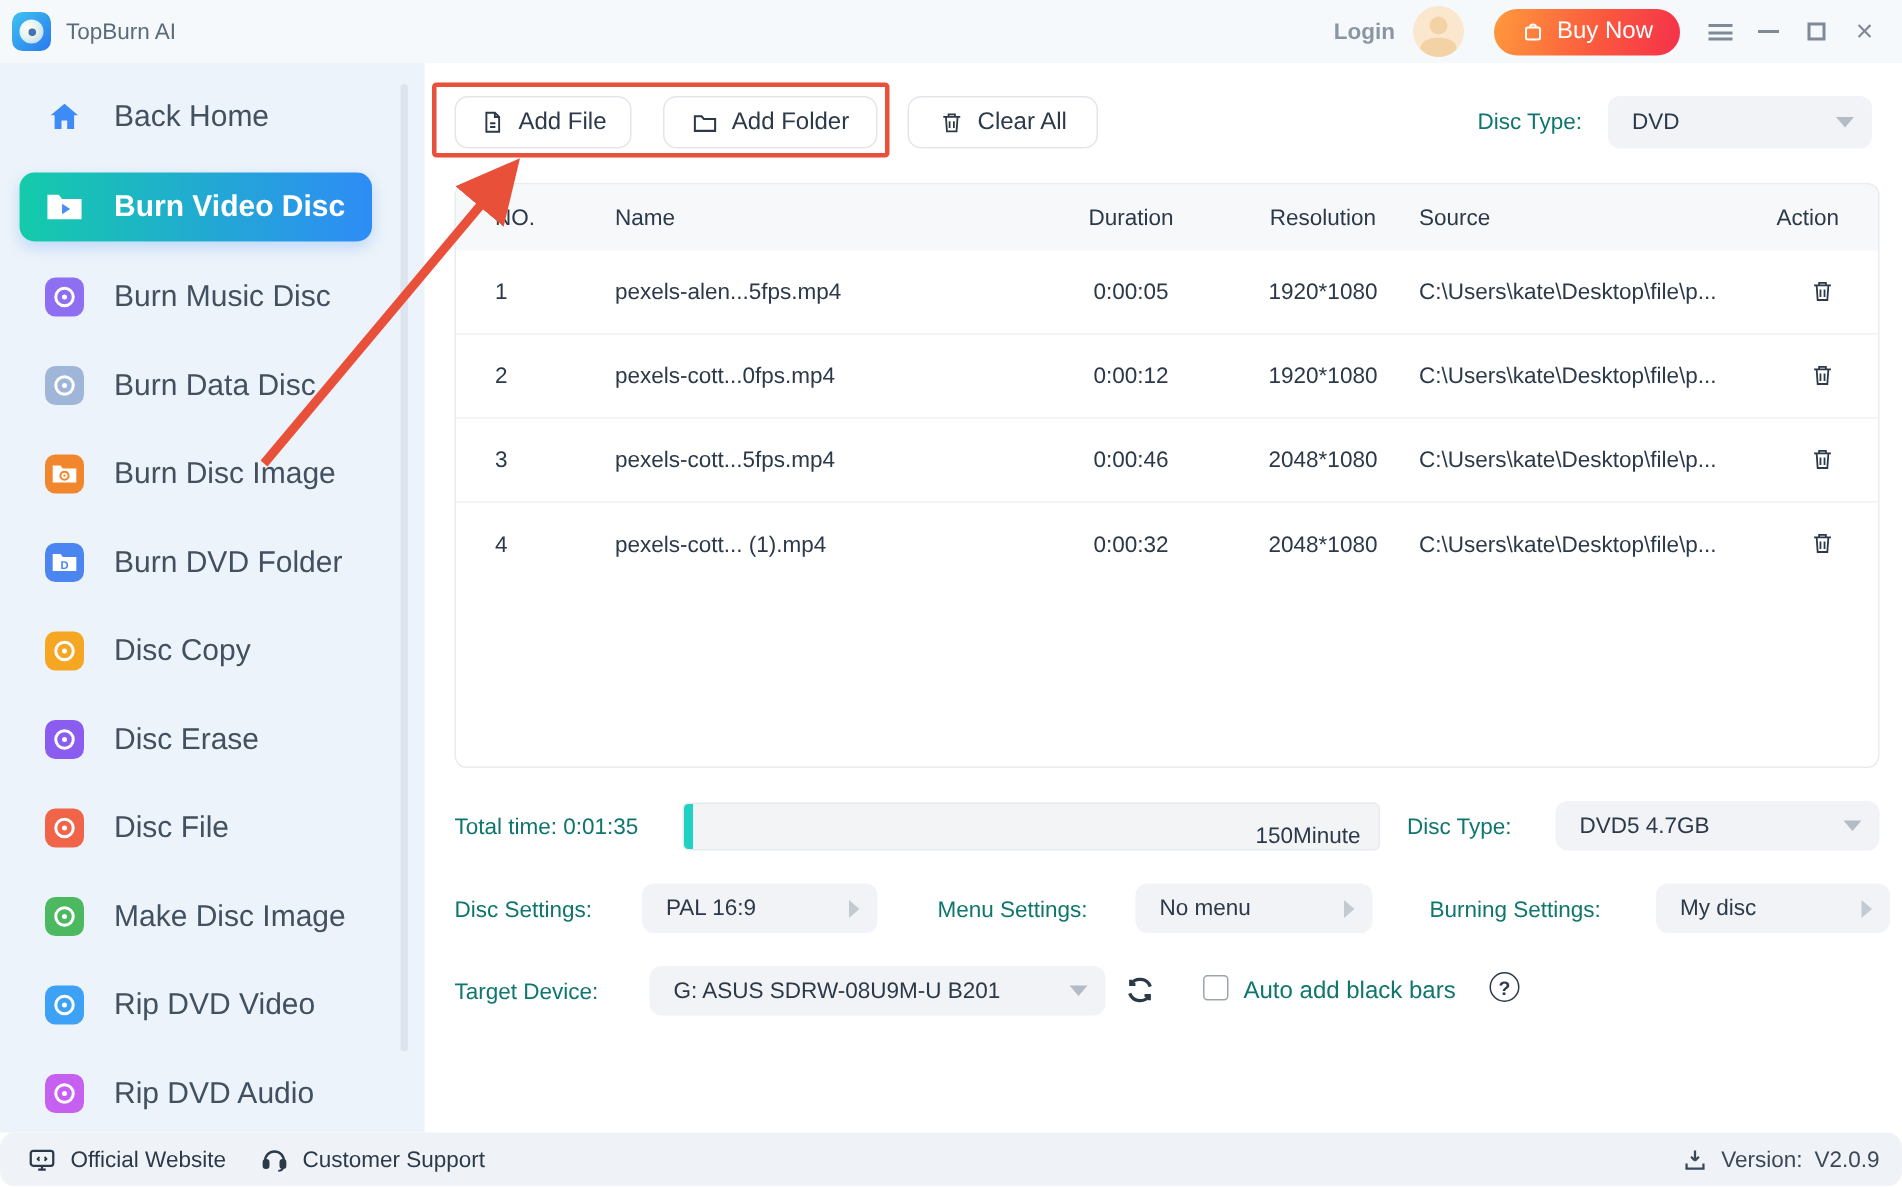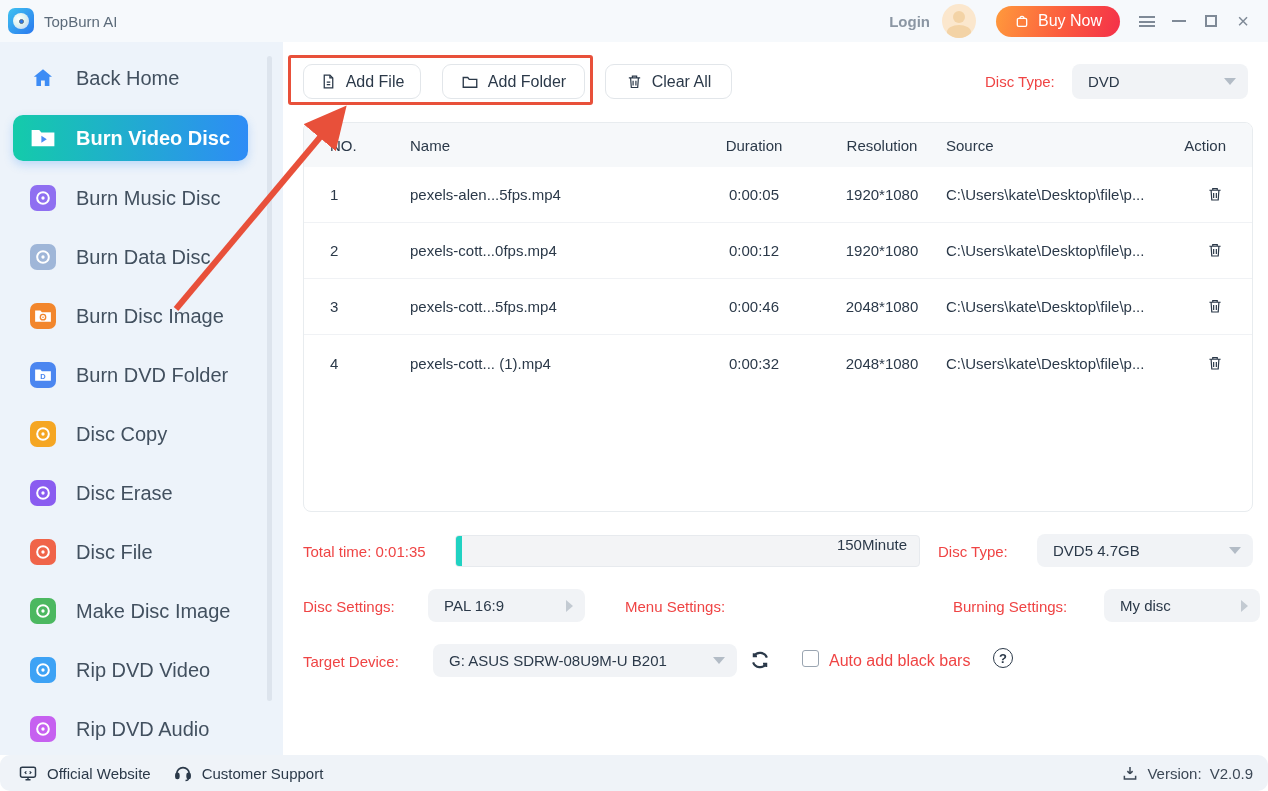--- a/index.html
+++ b/index.html
@@ -48,42 +48,42 @@
   
   #main { position:absolute; left:283px; top:42px; right:0; bottom:36px; background:#fff; }
 
   .btn { position:absolute; height:35px; background:#fff; border:1px solid #e2e6ea; border-radius:9px; display:flex; align-items:center; justify-content:center; gap:9px; font-size:16px; color:#2b3949; cursor:pointer; }
   #btn-add-file   { left:20px;  top:22px; width:118px; }
   #btn-add-folder { left:159px; top:22px; width:143px; }
   #btn-clear-all  { left:322px; top:22px; width:127px; }
 
   #annot-rect { position:absolute; left:5px; top:13px; width:305px; height:50px; border:3px solid #e8503a; border-radius:3px; pointer-events:none; z-index:40; }
 
-  .field-label { position:absolute; font-size:15px; color:#ef4444; white-space:nowrap; }
+  .field-label { position:absolute; font-size:15px; color:#0f766e; white-space:nowrap; }
   .dd { position:absolute; background:#f1f3f6; border-radius:8px; display:flex; align-items:center; font-size:15px; color:#2b3949; cursor:pointer; }
   .dd .dd-text { margin-left:16px; white-space:nowrap; overflow:hidden; }
   .caret-down { margin-left:auto; margin-right:12px; width:0; height:0; border-left:6px solid transparent; border-right:6px solid transparent; border-top:7px solid #b3bcc6; }
   .caret-right { margin-left:auto; margin-right:12px; width:0; height:0; border-top:6px solid transparent; border-bottom:6px solid transparent; border-left:7px solid #c3cad2; }
 
   #top-disc-type-label { left:702px; top:31px; }
   #dd-disc-type-top { left:789px; top:22px; width:176px; height:35px; }
 
   
   #table-card { position:absolute; left:20px; top:80px; width:950px; height:390px; border:1px solid #e8ecef; border-radius:8px; overflow:hidden; background:#fff; }
   .tr { display:grid; grid-template-columns:80px 280px 128px 128px 1fr 56px; align-items:center; padding:0 26px; }
   #table-head { height:44px; background:#f6f8fa; font-size:15px; }
   .tr .c-dur, .tr .c-res { text-align:center; }
   .tr .c-act { text-align:right; }
   .body-row { height:56px; border-bottom:1px solid #f0f2f5; font-size:15px; }
   .body-row:last-child { border-bottom:none; }
   .trash-btn { background:none; border:none; cursor:pointer; padding:2px; }
 
   
   #total-time-label { left:20px; top:501px; }
-  #capacity-bar { position:absolute; left:172px; top:493px; width:465px; height:32px; background:#f3f4f6; border:1px solid #e7eaee; border-radius:4px; display:flex; align-items:flex-start; overflow:hidden; }
+  #capacity-bar { position:absolute; left:172px; top:493px; width:465px; height:32px; background:#f3f4f6; border:1px solid #e7eaee; border-radius:4px; display:flex; align-items:flex-end; overflow:hidden; }
   #capacity-fill { width:6px; height:100%; background:#20d2c2; }
   #capacity-text { margin-left:auto; margin-right:12px; font-size:15px; color:#2b3949; }
   #bottom-disc-type-label { left:655px; top:501px; }
   #dd-disc-type-bottom { left:754px; top:492px; width:216px; height:33px; }
 
   
   #disc-settings-label { left:20px; top:556px; }
   #dd-disc-settings { left:145px; top:547px; width:157px; height:33px; }
   #menu-settings-label { left:342px; top:556px; }
   #dd-menu-settings { left:474px; top:547px; width:158px; height:33px; }
@@ -398,20 +398,24 @@
       <span class="dd-text">DVD5 4.7GB</span>
       <span class="caret-down"></span>
     </div>
 
     <div class="field-label" id="disc-settings-label">Disc Settings:</div>
     <div class="dd" id="dd-disc-settings">
       <span class="dd-text">PAL 16:9</span>
       <span class="caret-right"></span>
     </div>
     <div class="field-label" id="menu-settings-label">Menu Settings:</div>
+    <div class="dd" id="dd-menu-settings">
+      <span class="dd-text">No menu</span>
+      <span class="caret-right"></span>
+    </div>
     <div class="field-label" id="burning-settings-label">Burning Settings:</div>
     <div class="dd" id="dd-burning-settings">
       <span class="dd-text">My disc</span>
       <span class="caret-right"></span>
     </div>
 
     <div class="field-label" id="target-device-label">Target Device:</div>
     <div class="dd" id="dd-target-device">
       <span class="dd-text">G: ASUS SDRW-08U9M-U B201</span>
       <span class="caret-down"></span>

